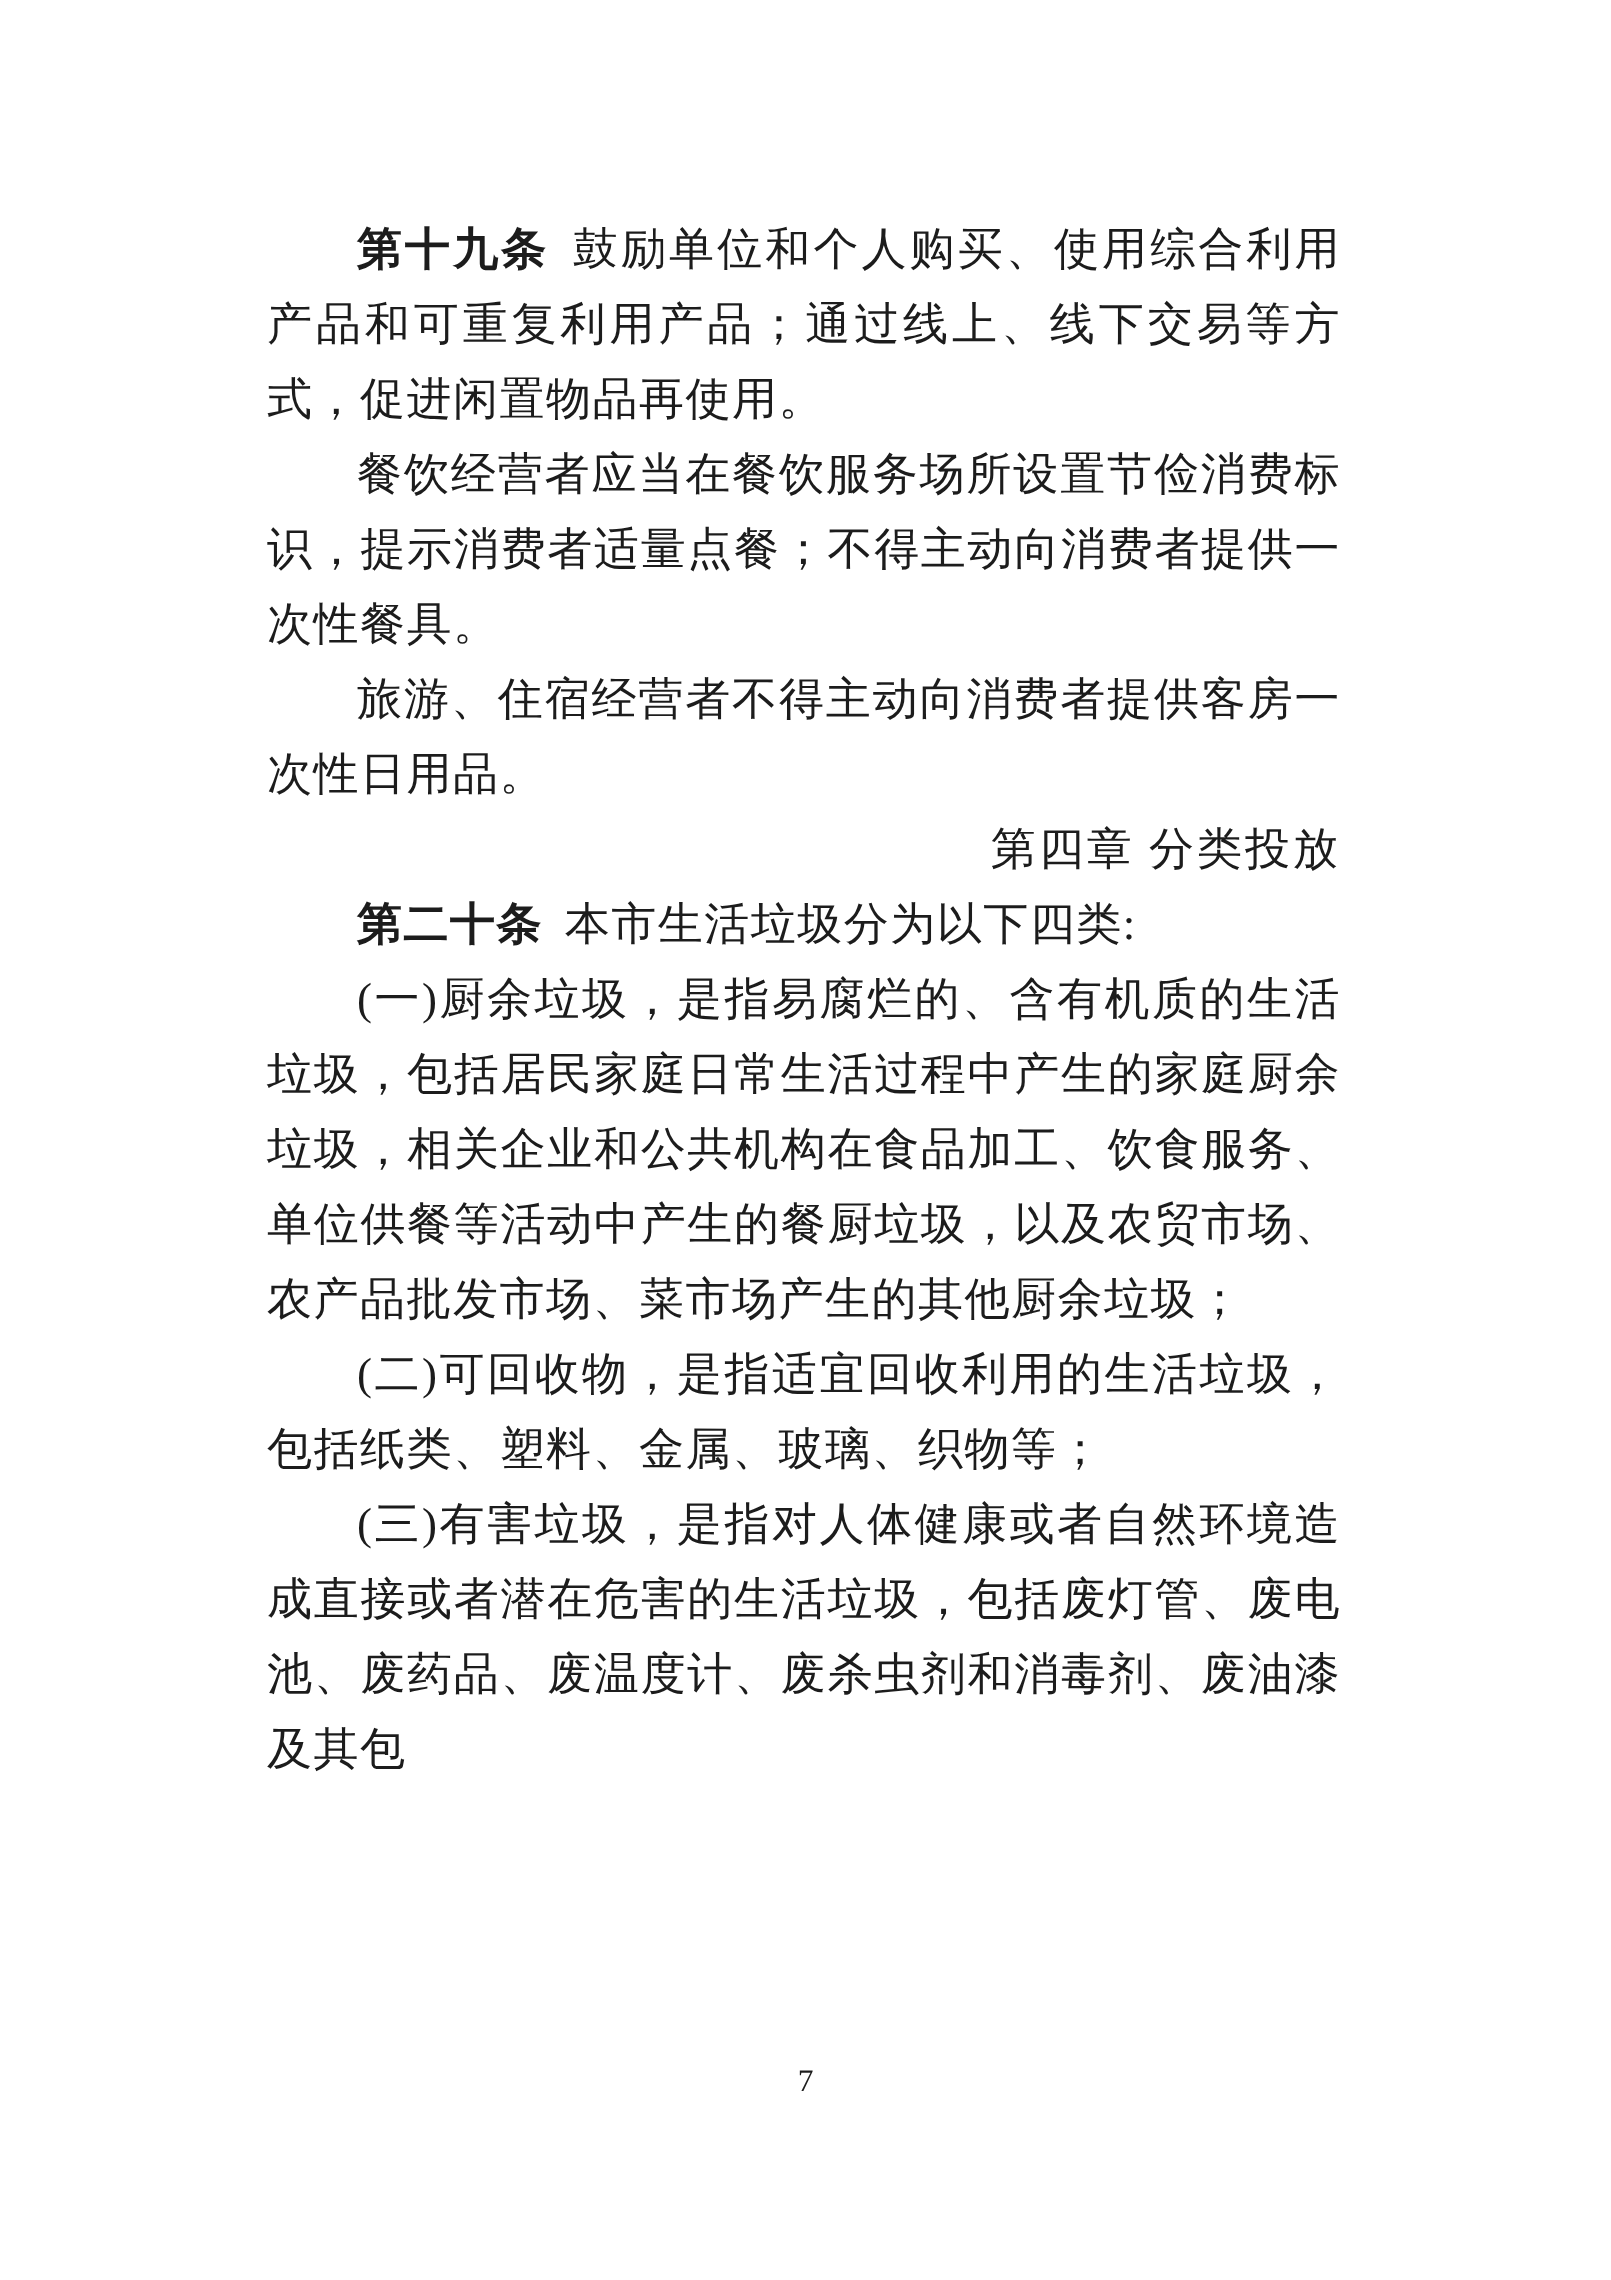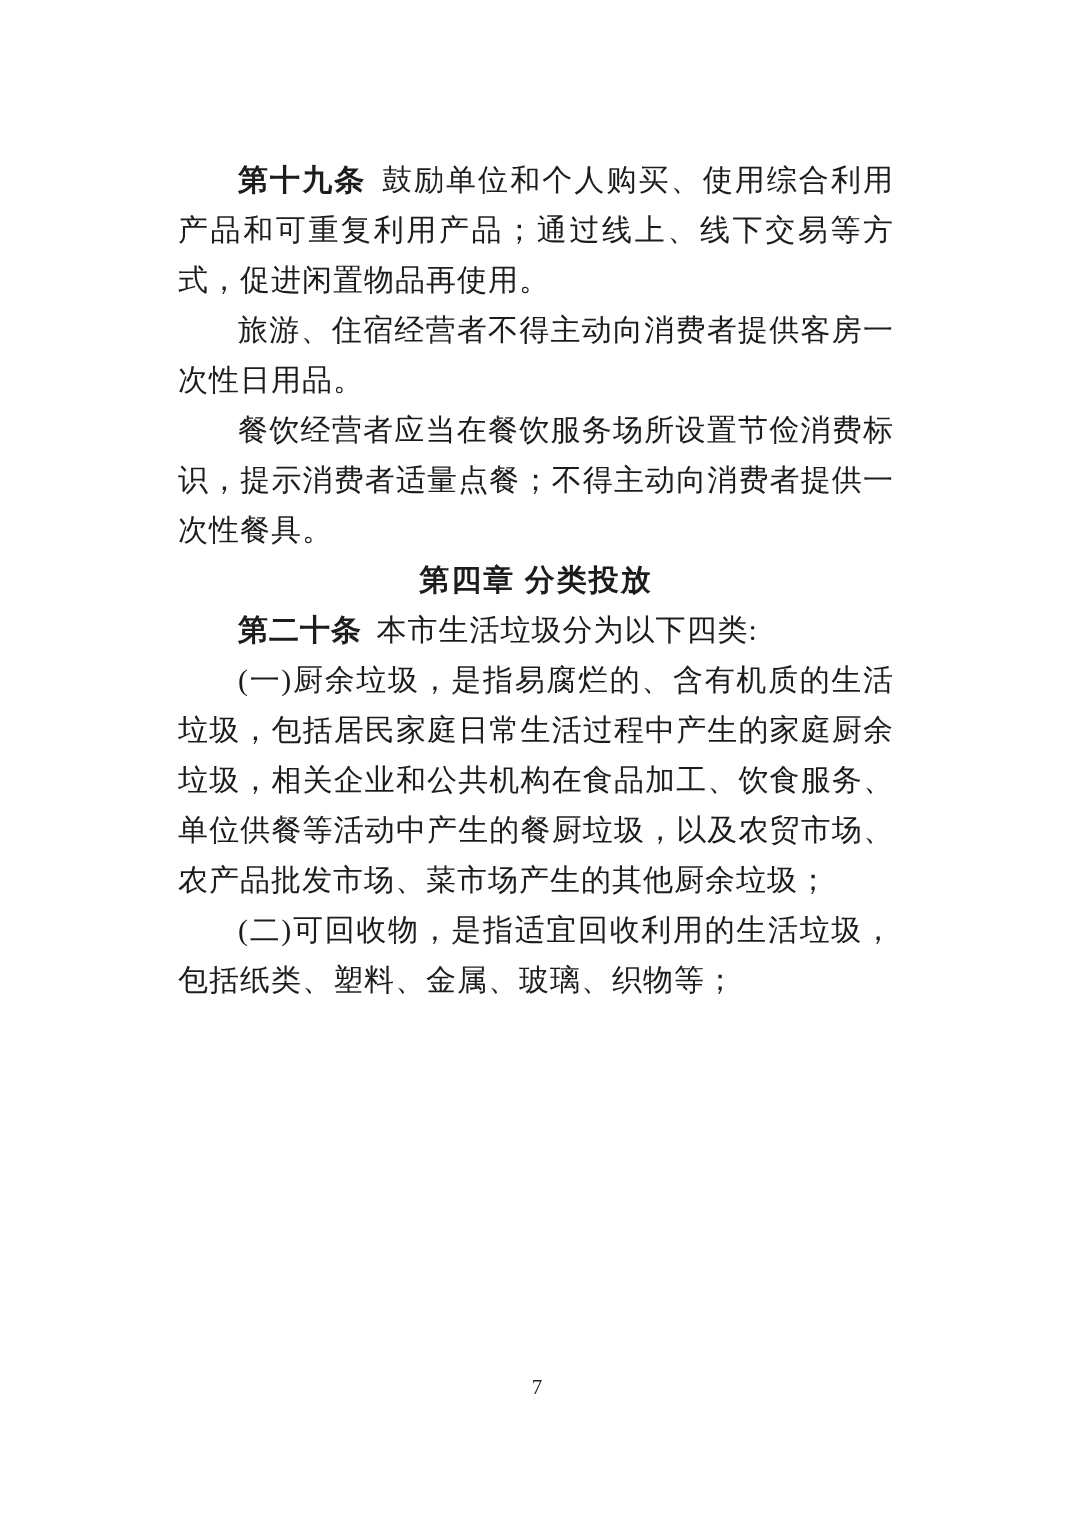--- a/index.html
+++ b/index.html
@@ -12,62 +12,63 @@
     width: 1074px;
     height: 1520px;
     background: #ffffff;
     overflow: hidden;
     font-family: "Liberation Serif", "DejaVu Serif", serif;
     color: #1c1c1c;
   }
   .doc-body {
     position: absolute;
     left: 178px;
-    top: 155px;
+    top: 142px;
     width: 716px;
   }
   .para {
     margin: 0;
     font-size: 30px;
     line-height: 50px;
     letter-spacing: 1px;
     text-align: justify;
     text-justify: inter-character;
     text-indent: 2em;
     font-weight: normal;
   }
   .para .label {
     font-weight: bold;
     margin-right: 0.2em;
   }
   .para.chapter {
-    text-align: center;
+    text-align: right;
     text-indent: 0;
-    font-weight: bold;
+    font-weight: normal;
     letter-spacing: 2px;
   }
   .page-number {
     position: absolute;
     top: 1372px;
     left: 0;
     width: 100%;
     text-align: center;
     font-size: 21px;
     line-height: 30px;
     letter-spacing: 0;
     color: #1c1c1c;
   }
 </style>
 </head>
 <body>
 
 <div class="page">
   <div class="doc-body">
       <p class="para article"><span class="label">第十九条</span> 鼓励单位和个人购买、使用综合利用产品和可重复利用产品；通过线上、线下交易等方式，促进闲置物品再使用。</p>
+      <p class="para body">餐饮经营者应当在餐饮服务场所设置节俭消费标识，提示消费者适量点餐；不得主动向消费者提供一次性餐具。</p>
       <p class="para body">旅游、住宿经营者不得主动向消费者提供客房一次性日用品。</p>
-      <p class="para body">餐饮经营者应当在餐饮服务场所设置节俭消费标识，提示消费者适量点餐；不得主动向消费者提供一次性餐具。</p>
       <p class="para chapter">第四章 分类投放</p>
       <p class="para article"><span class="label">第二十条</span> 本市生活垃圾分为以下四类:</p>
       <p class="para body">(一)厨余垃圾，是指易腐烂的、含有机质的生活垃圾，包括居民家庭日常生活过程中产生的家庭厨余垃圾，相关企业和公共机构在食品加工、饮食服务、单位供餐等活动中产生的餐厨垃圾，以及农贸市场、农产品批发市场、菜市场产生的其他厨余垃圾；</p>
       <p class="para body">(二)可回收物，是指适宜回收利用的生活垃圾，包括纸类、塑料、金属、玻璃、织物等；</p>
+      <p class="para body">(三)有害垃圾，是指对人体健康或者自然环境造成直接或者潜在危害的生活垃圾，包括废灯管、废电池、废药品、废温度计、废杀虫剂和消毒剂、废油漆及其包</p>
     </div>
   <div class="page-number">7</div>
 </div>
 
 </body></html>

